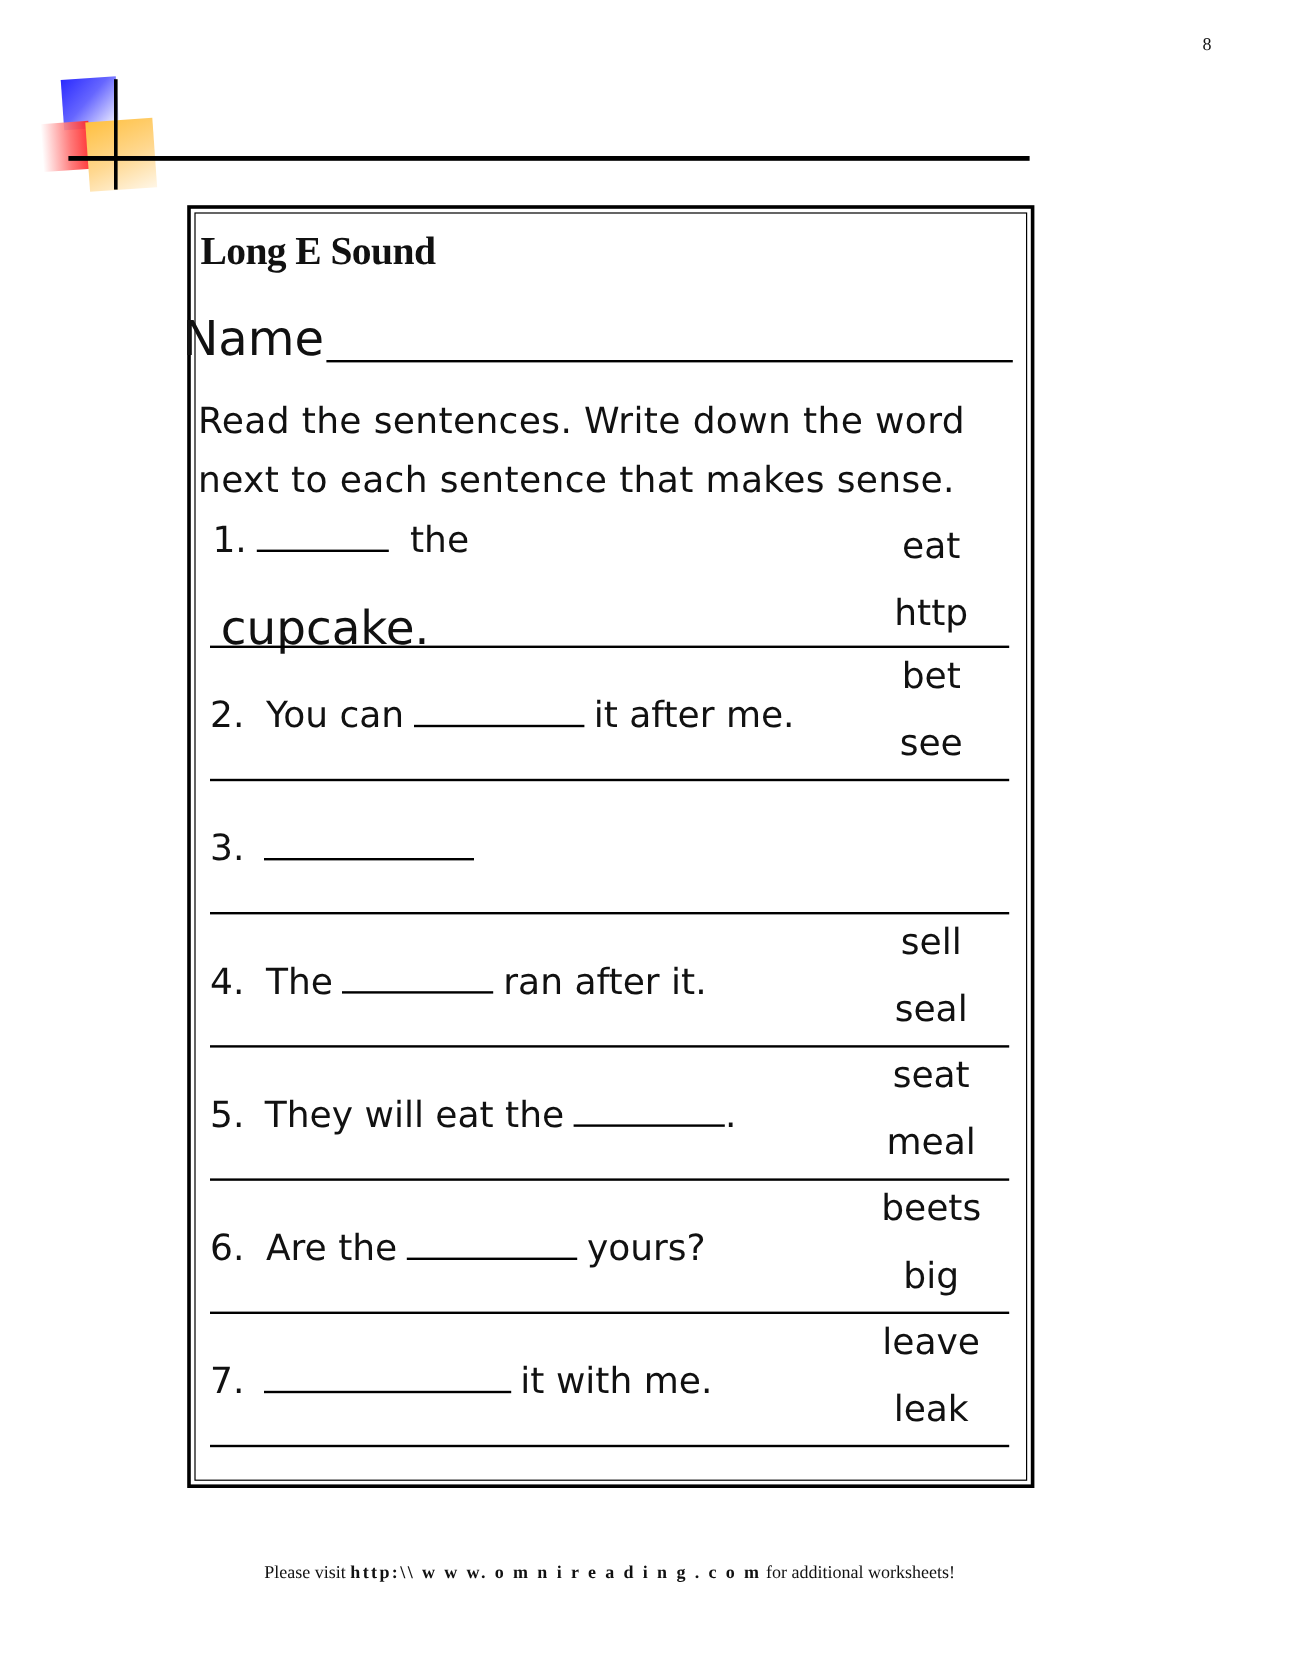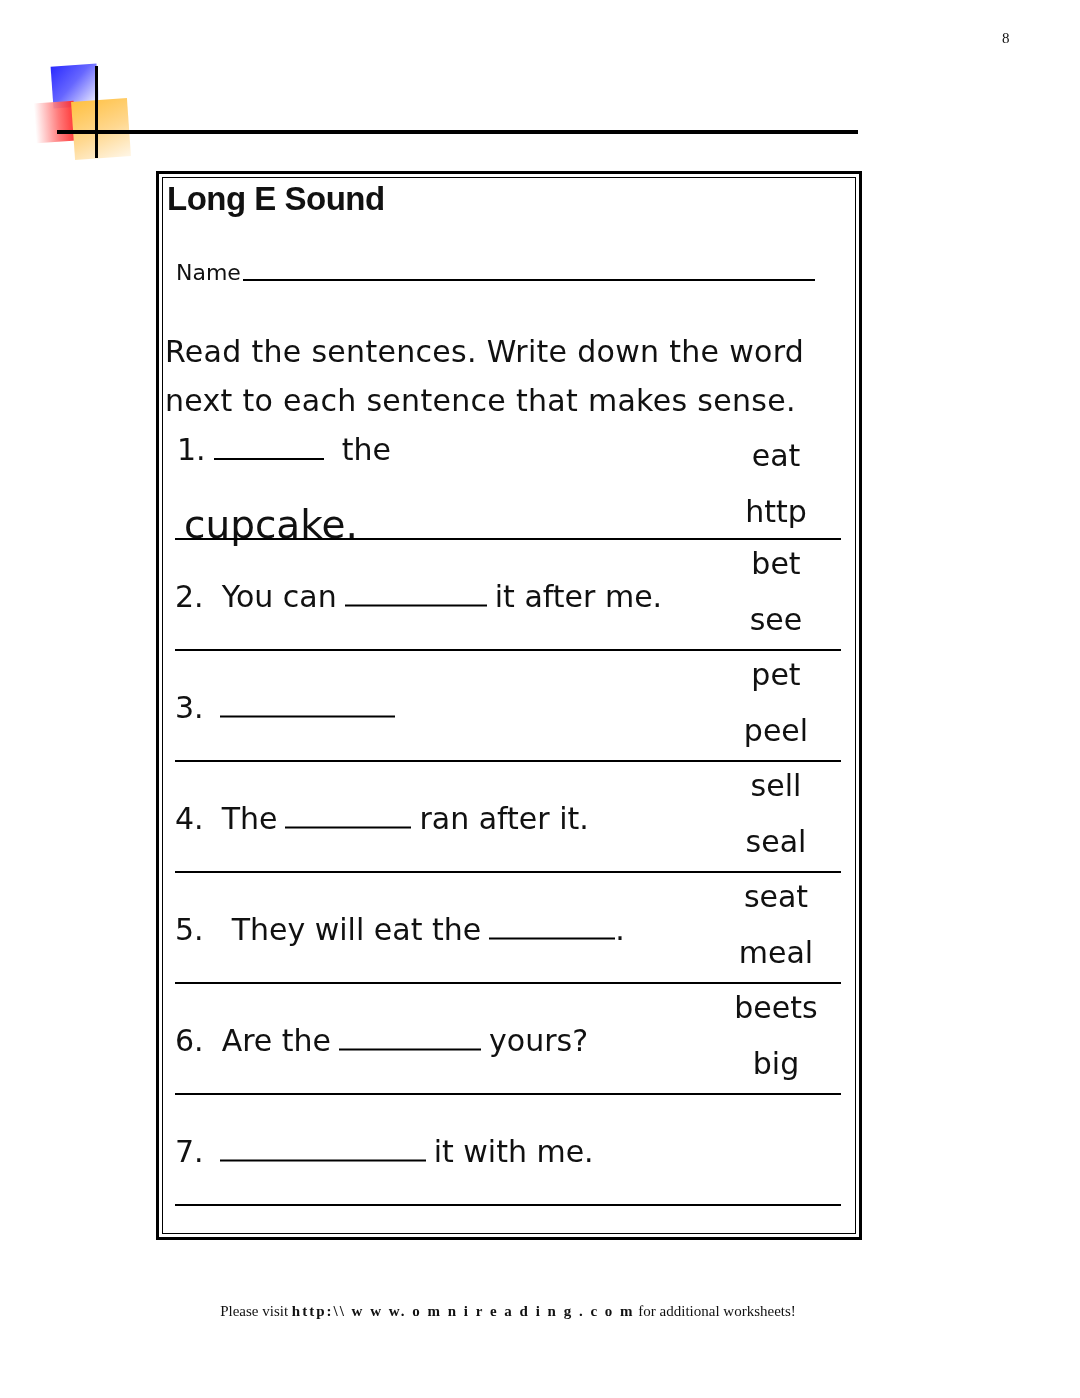--- a/index.html
+++ b/index.html
@@ -9,22 +9,22 @@
     .logo .sq { position: absolute; }
     .logo .blue { left: 22px; top: 5px; width: 46px; height: 42px; background: linear-gradient(135deg, #2a2aff 0%, #6666ff 45%, #ffffff 100%); transform: rotate(-4deg); }
     .logo .red { left: 5px; top: 42px; width: 40px; height: 40px; background: linear-gradient(90deg, #ffffff 0%, #ff6b6b 60%, #ff2020 100%); transform: rotate(-4deg); opacity: .9; }
     .logo .orange { left: 43px; top: 40px; width: 56px; height: 58px; background: linear-gradient(160deg, #ffc040 0%, #ffd890 55%, #fff6e6 100%); transform: rotate(-4deg); }
     .logo .vline { position: absolute; left: 65px; top: 6px; width: 3px; height: 92px; background: #000; }
     .hrule { position: absolute; left: 57px; top: 130px; width: 801px; height: 4px; background: #000; }
 
     .box { position: absolute; left: 156px; top: 171px; width: 700px; height: 1063px; border: 3px solid #000; }
     .box-inner { position: absolute; left: 3px; top: 3px; right: 3px; bottom: 3px; border: 1px solid #000; }
 
-    .title { position: absolute; left: 167px; top: 180px; font-family: Liberation Sans, sans-serif; font-weight: bold; font-size: 33px; letter-spacing: -0.5px; }
-    .name-row { position: absolute; left: 176px; top: 260px; font-size: 22px; display: flex; align-items: flex-end; }
+    .title { position: absolute; left: 167px; top: 192px; font-family: Liberation Serif, serif; font-weight: bold; font-size: 33px; letter-spacing: -0.5px; }
+    .name-row { position: absolute; left: 152px; top: 260px; font-size: 40px; display: flex; align-items: flex-end; }
     .name-line { width: 572px; height: 2px; background: #000; margin-left: 2px; margin-bottom: 4px; }
     .instr { position: absolute; left: 165px; top: 327px; font-size: 30px; line-height: 49px; width: 680px; letter-spacing: 0.3px; }
 
     .q { position: absolute; left: 175px; width: 666px; height: 111px; }
     .q .divider { position: absolute; left: 0; right: 0; bottom: 0; height: 2px; background: #000; }
     .q .sent { position: absolute; left: 0; top: 50%; transform: translateY(-50%); font-size: 30px; white-space: nowrap; display: flex; align-items: baseline; }
     .q .blank { display: inline-block; border-bottom: 2px solid #000; height: 26px; margin: 0 8px; }
     .q .choices { position: absolute; right: 0; width: 130px; top: 0; bottom: 0; text-align: center; font-size: 30px; }
     .q .choices span { position: absolute; left: 0; right: 0; }
     .q .choices .c1 { top: 6px; }
@@ -89,45 +89,41 @@
     <span class="c2">see</span>
   </div>
   <div class="divider"></div>
 </div>
 
 <div class="q" style="top:651px">
   <div class="sent">
     <span>3.</span>
     <span class="blank" style="width:175px;margin-left:16px"></span>
   </div>
-  <div class="choices">
-    <span class="c1">pet</span>
-    <span class="c2">peel</span>
-  </div>
   <div class="divider"></div>
 </div>
 
 <div class="q" style="top:762px">
   <div class="sent">
     <span>4.</span>
     <span style="margin-left:18px">The</span>
     <span class="blank" style="width:126px"></span>
     <span>ran after it.</span>
   </div>
   <div class="choices">
     <span class="c1">sell</span>
     <span class="c2">seal</span>
   </div>
   <div class="divider"></div>
 </div>
 
 <div class="q" style="top:873px">
   <div class="sent">
     <span>5.</span>
-    <span style="margin-left:28px">They will eat the</span>
+    <span style="margin-left:17px">They will eat the</span>
     <span class="blank" style="width:126px;margin-right:0"></span>
     <span>.</span>
   </div>
   <div class="choices">
     <span class="c1">seat</span>
     <span class="c2">meal</span>
   </div>
   <div class="divider"></div>
 </div>
 
@@ -144,20 +140,24 @@
   </div>
   <div class="divider"></div>
 </div>
 
 <div class="q" style="top:1095px">
   <div class="sent">
     <span>7.</span>
     <span class="blank" style="width:206px;margin-left:16px"></span>
     <span>it with me.</span>
   </div>
+  <div class="choices">
+    <span class="c1">leave</span>
+    <span class="c2">leak</span>
+  </div>
   <div class="divider"></div>
 </div>
 
 <div class="footer">
   <span>Please visit</span>
   <span class="url">http:\\ w w w. o m n i r e a d i n g . c o m</span>
   <span>for additional worksheets!</span>
 </div>
 
 </body></html>

